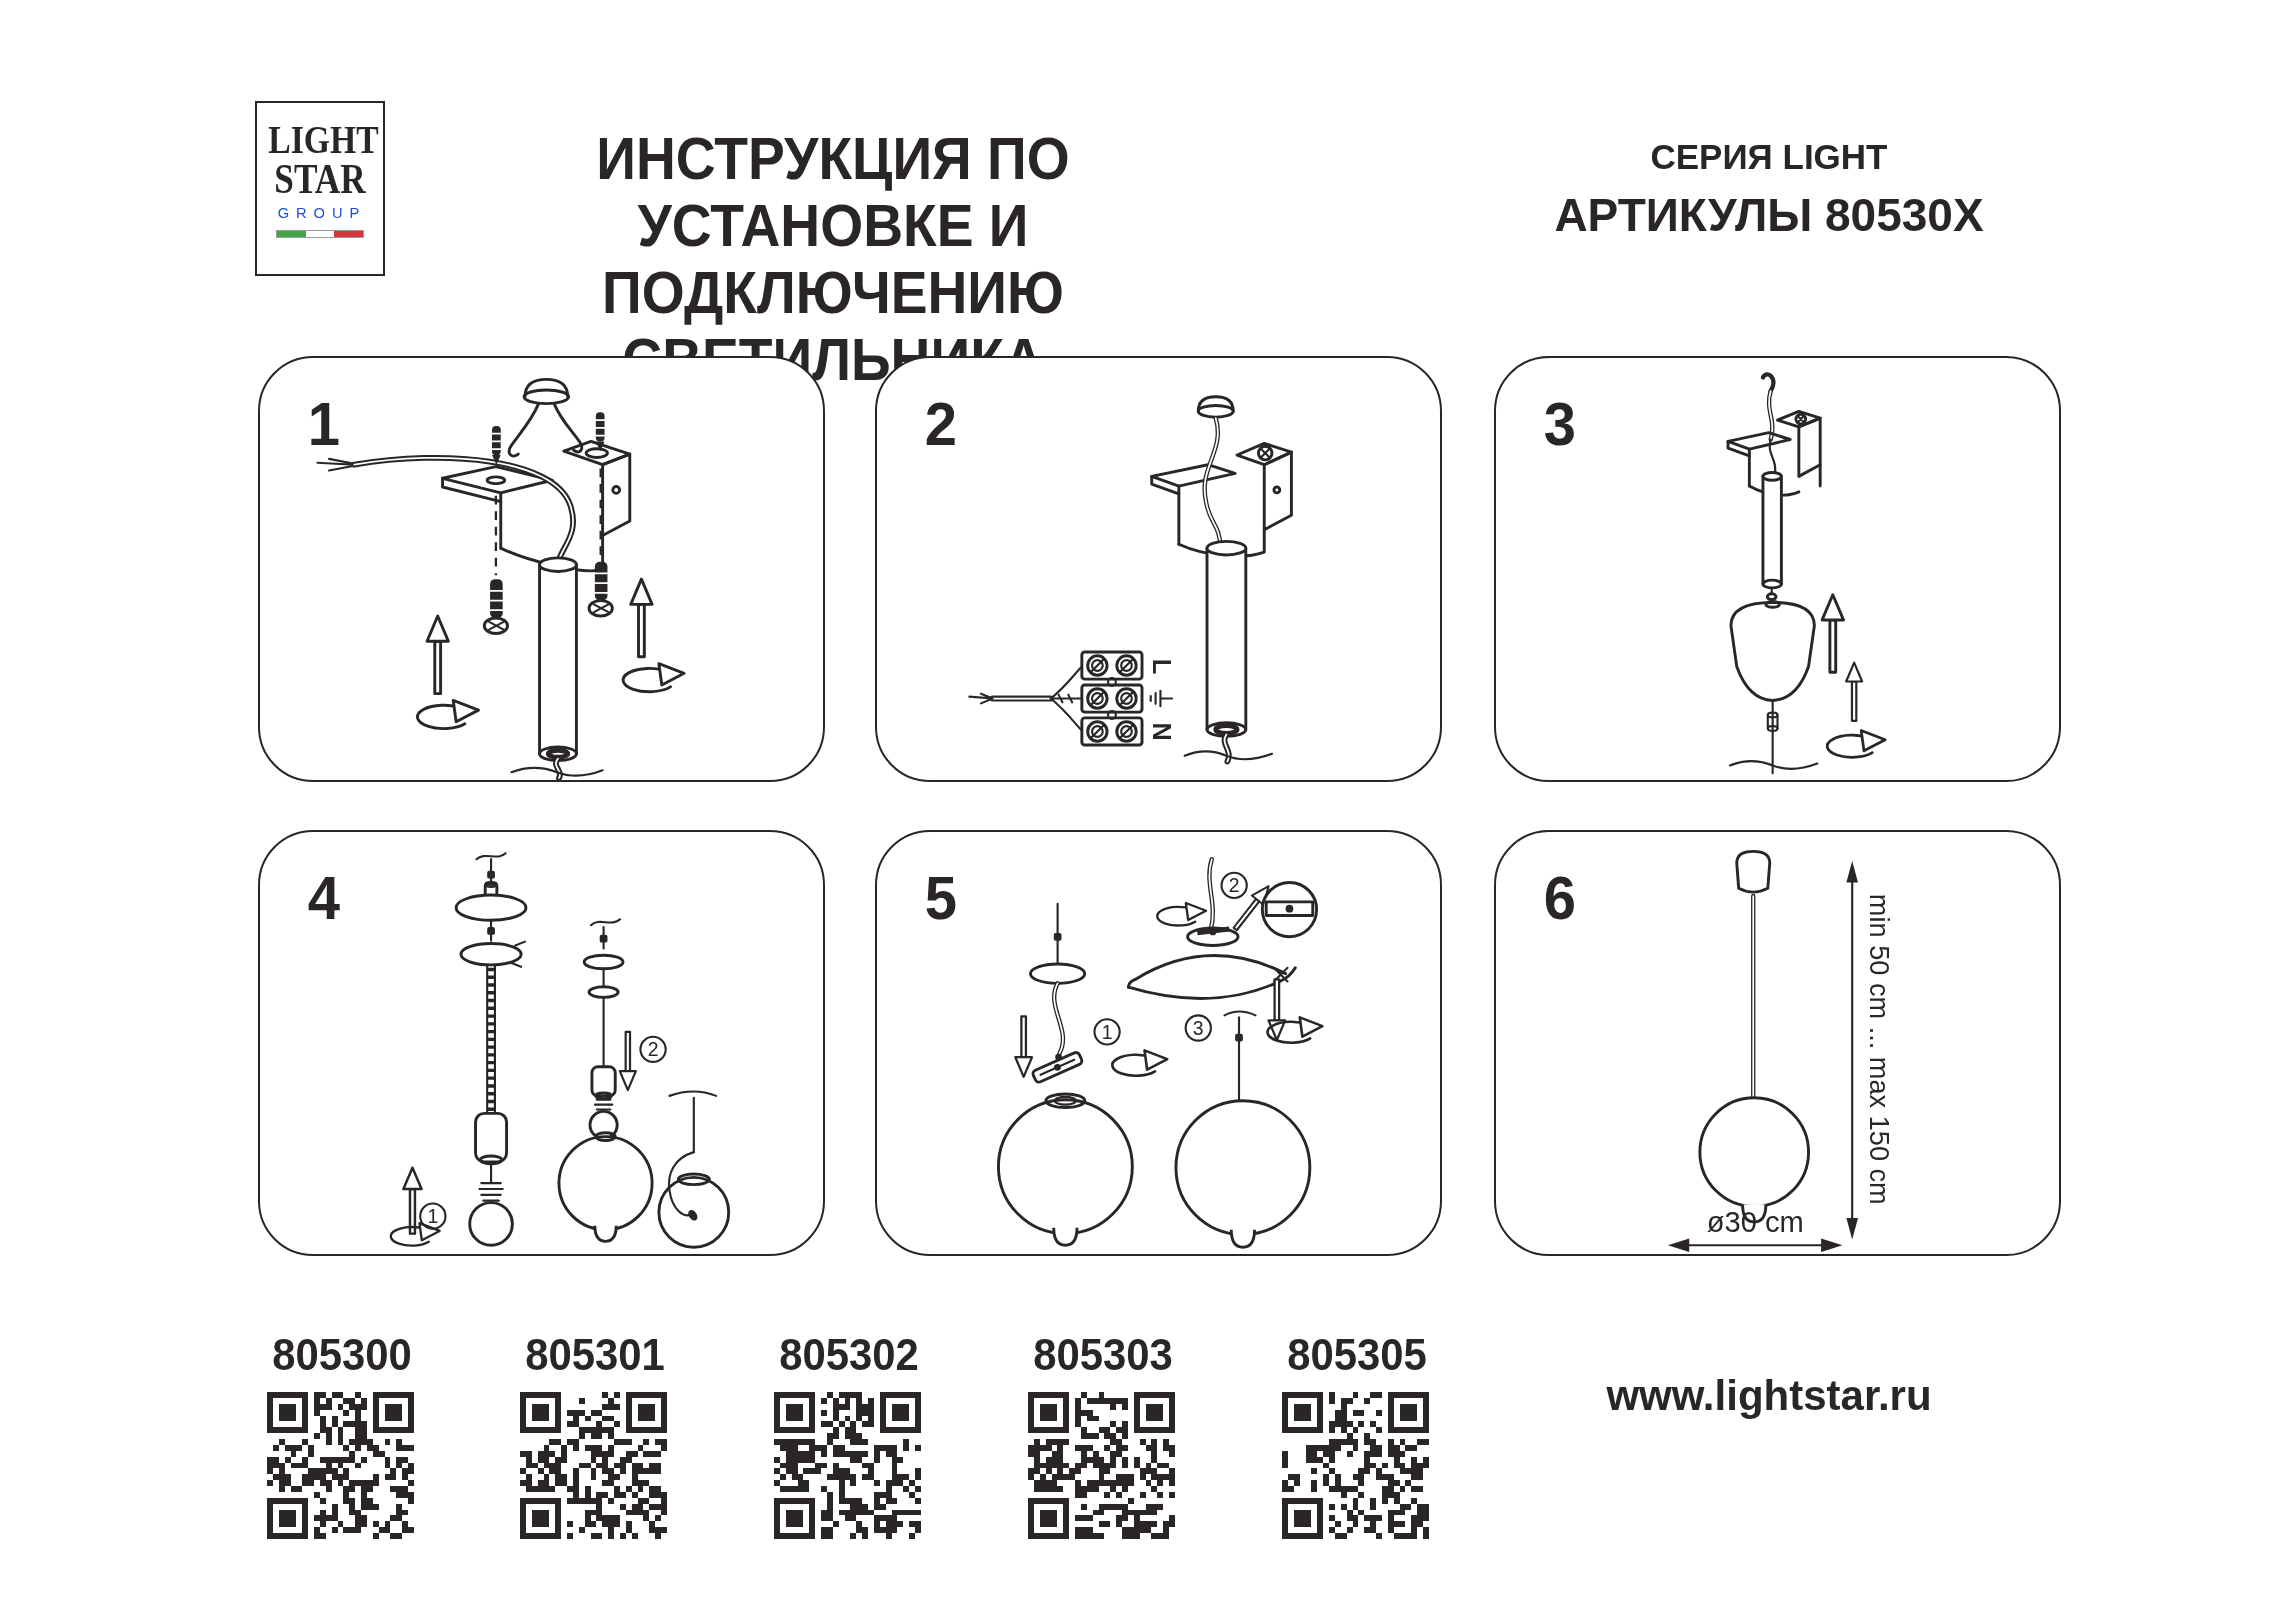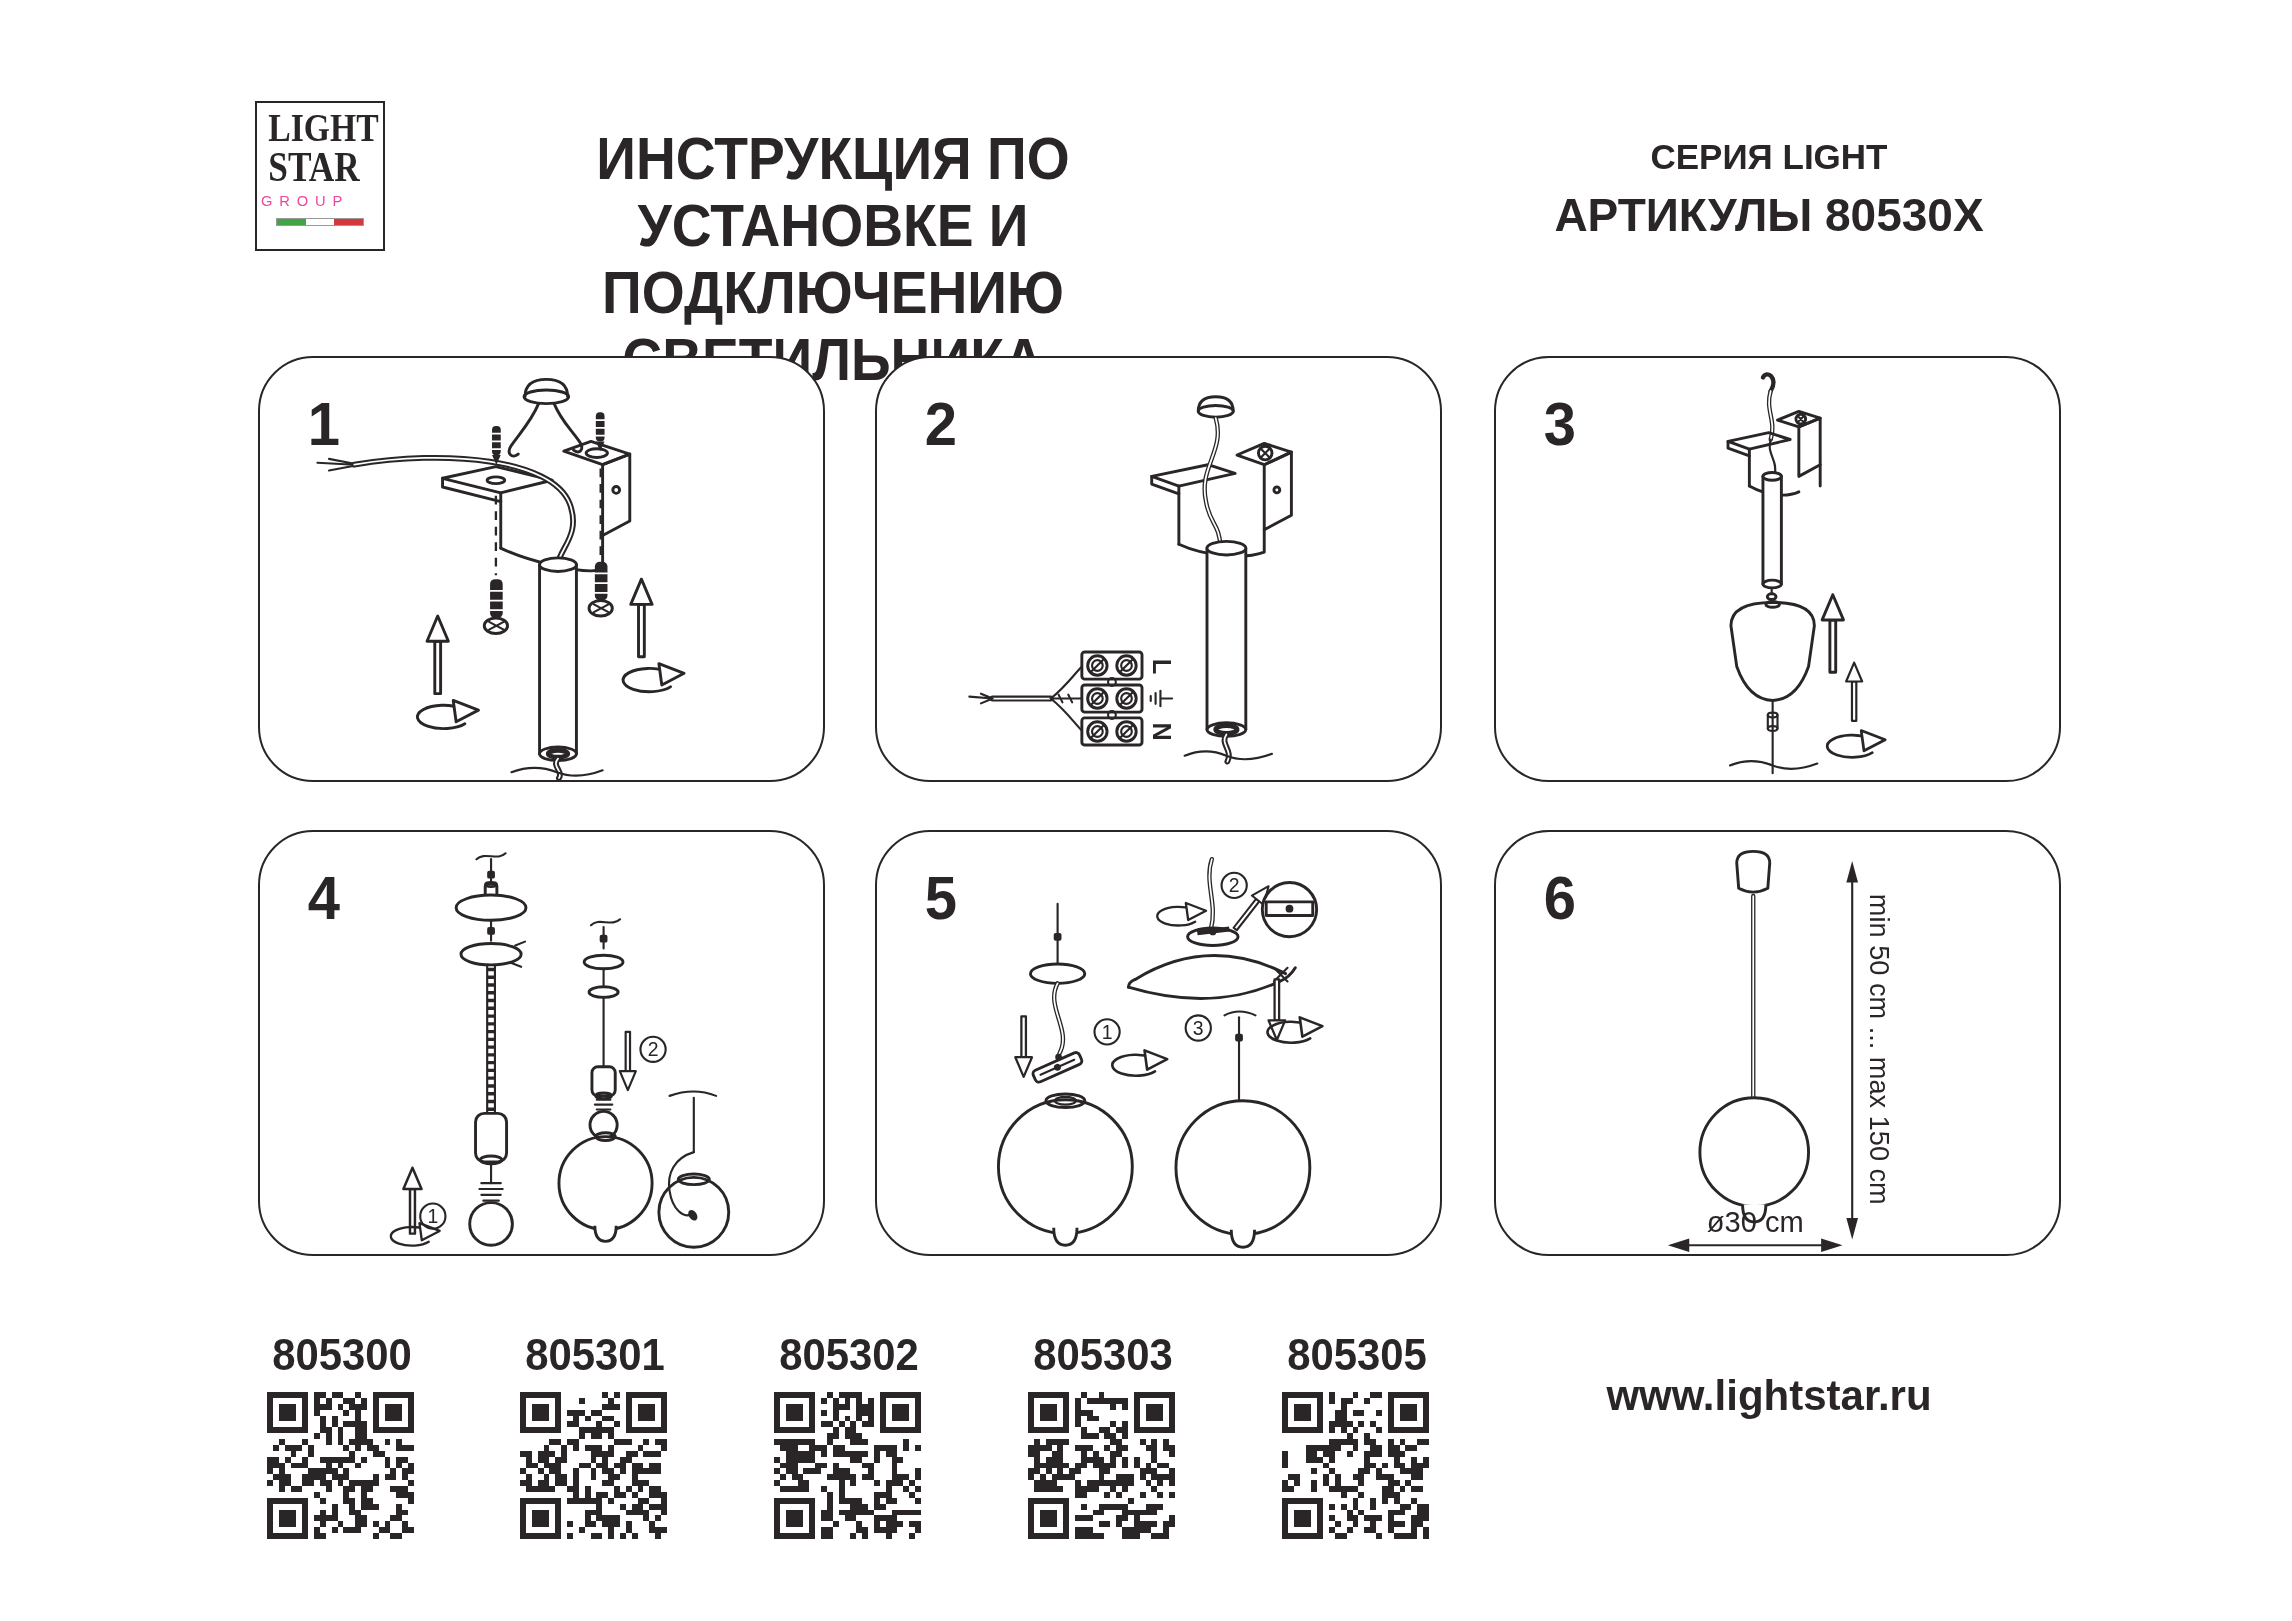--- a/index.html
+++ b/index.html
@@ -1,26 +1,26 @@
 <!DOCTYPE html>
 <html><head>
 <meta charset="utf-8">
 <style>
   html,body{margin:0;padding:0;background:#e8e8e8;}
   .page{position:relative;width:2293px;height:1621px;background:#fff;overflow:hidden;
         font-family:"Liberation Sans","DejaVu Sans",sans-serif;color:#2a2627;}
 
   
-  .logo-box{position:absolute;left:255px;top:101px;width:130px;height:150px;
-            border:2px solid #2a2627;box-sizing:border-box;padding-top:6px;}
+  .logo-box{position:absolute;left:255px;top:101px;width:130px;height:175px;
+            border:2px solid #2a2627;box-sizing:border-box;text-align:center;padding-top:18px;}
   .logo-light,.logo-star{font-family:"Liberation Serif","DejaVu Serif",serif;font-weight:700;
             transform:scaleX(.82);transform-origin:center;}
   .logo-light{font-size:41px;line-height:37px;}
   .logo-star{font-size:43px;line-height:41px;}
-  .logo-group{font-size:14.7px;letter-spacing:6.9px;margin:5.9px 0 0 3.9px;color:#ec4899;}
+  .logo-group{font-size:14.7px;letter-spacing:6.9px;margin:5.9px 0 0 3.9px;color:#1d4ed8;}
   .flag{width:88px;height:8.8px;margin:8.8px auto 0;display:flex;border:1px solid #9a9a9a;box-sizing:border-box;}
   .flag span{flex:1;height:100%;}
 
   .title{position:absolute;left:431px;top:125px;width:804px;text-align:center;
          font-weight:700;font-size:60px;line-height:67px;transform:scaleX(.92);transform-origin:center;}
   .series-block{position:absolute;left:1524px;top:137px;width:490px;text-align:center;}
   .series{font-weight:700;font-size:35px;}
   .articles{font-weight:700;font-size:46px;margin-top:11px;}
 
   

